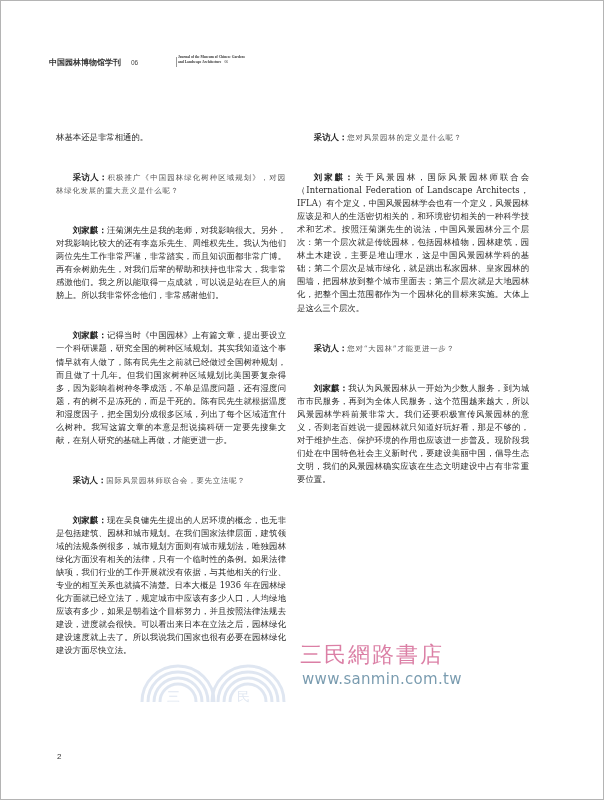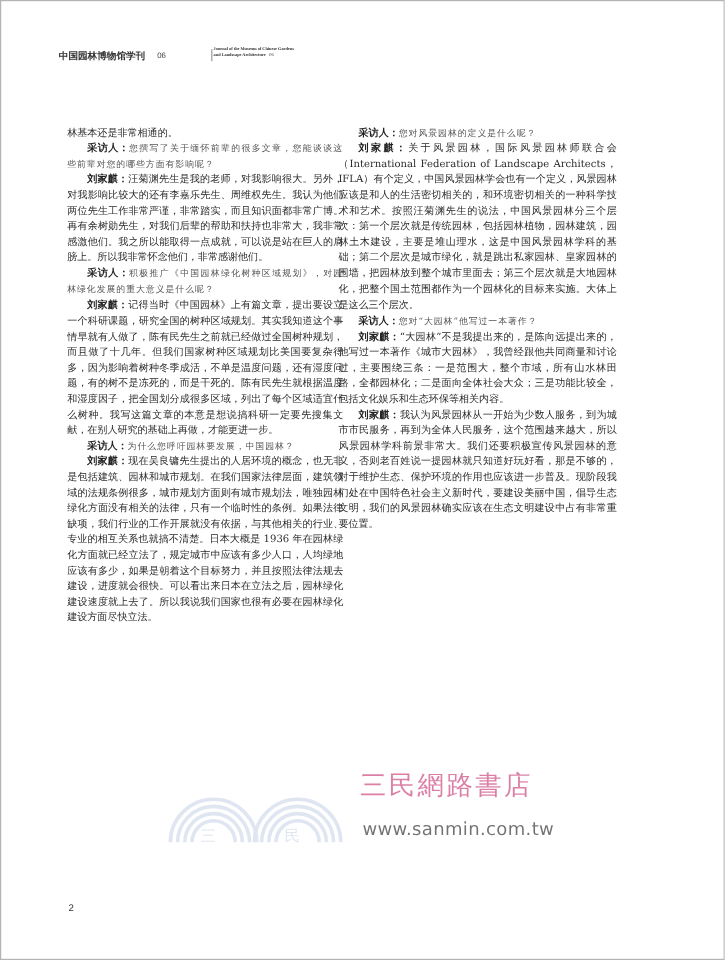--- a/index.html
+++ b/index.html
@@ -1,72 +1,70 @@
 <!DOCTYPE html>
 <html><head>
   <meta charset="utf-8">
   <style>
     * { box-sizing: border-box; margin: 0; padding: 0; }
     html, body { width: 604px; height: 800px; background: #ffffff; overflow: hidden; }
     body { position: relative; font-family: "DejaVu Serif", "Liberation Serif", serif; color: #222; }
     .page-frame { position: absolute; left: 0; top: 0; width: 604px; height: 800px; border: 1px solid #b4b4b4; border-top-width: 1px; }
-    .header { position: absolute; left: 49px; top: 36px; height: 20px; display: flex; align-items: center; }
+    .header { position: absolute; left: 49px; top: 52px; height: 20px; display: flex; align-items: center; }
     .header .cn-title { font-size: 8px; font-weight: bold; color: #333; letter-spacing: 0; }
     .header .issue { font-size: 6.5px; color: #444; margin-left: 10px; font-family: "Liberation Sans", sans-serif; }
     .header .divider { position: absolute; left: 127px; top: 5px; width: 1px; height: 10px; background: #999; }
     .header .en-title { position: absolute; left: 129px; top: 3px; width: 90px; font-family: "Liberation Serif", serif; font-size: 3.6px; line-height: 4.8px; color: #333; font-weight: bold; white-space: nowrap; }
     .header .en-title .issue-small { font-weight: normal; margin-left: 3px; }
 
     .column { position: absolute; top: 104px; width: 230px; font-size: 8.4px; line-height: 13.05px; color: #2a2a2a; text-align: justify; }
     .col-left { left: 56px; }
-    .col-right { left: 282px; width: 232px; }
-    .para { text-indent: 0; }
+    .col-right { left: 297px; width: 232px; }
+    .para { text-indent: 0; margin-top: 27px; }
     .para.indent { text-indent: 2em; }
     .speaker { font-weight: bold; color: #222; }
     .q { color: #555; font-size: 7.4px; letter-spacing: 0.8px; }
     .continuation { }
 
     .watermark { position: absolute; left: 120px; top: 630px; width: 380px; height: 85px; opacity: 0.55; }
     .wm-arcs { position: absolute; left: 18px; top: 12px; width: 150px; height: 60px; }
     .wm-char { position: absolute; font-family: "DejaVu Serif", serif; color: #c6d3e6; font-size: 13px; }
     .wm-cn { position: absolute; left: 180px; top: 10px; font-size: 22px; color: #be185d; letter-spacing: 2px; font-family: "DejaVu Serif", serif; }
-    .wm-url { position: absolute; left: 182px; top: 52px; font-size: 15px; color: #000000; font-family: "DejaVu Sans", sans-serif; letter-spacing: 0.3px; }
+    .wm-url { position: absolute; left: 182px; top: 40px; font-size: 15px; color: #0c4a6e; font-family: "DejaVu Sans", sans-serif; letter-spacing: 0.3px; }
 
     .page-number { position: absolute; left: 57px; top: 752px; font-size: 8px; font-family: "Liberation Sans", sans-serif; color: #333; }
   </style>
 </head>
 <body>
 
 <div class="page-frame"></div>
 
 <div class="header">
   <span class="cn-title">中国园林博物馆学刊</span>
   <span class="issue">06</span>
   <span class="divider"></span>
   <div class="en-title">
     <div>Journal of the Museum of Chinese Gardens</div>
     <div><span>and Landscape Architecture</span><span class="issue-small">06</span></div>
   </div>
 </div>
 
 <div class="column col-left">
   <p class="para continuation">林基本还是非常相通的。</p>
-  <p class="para indent"><span class="speaker">采访人：</span><span class="q">您撰写了关于缅怀前辈的很多文章，您能谈谈这些前辈对您的哪些方面有影响呢？</span></p>
+  <p class="para indent"><span class="speaker">采访人：</span><span class="q">积极推广《中国园林绿化树种区域规划》，对园林绿化发展的重大意义是什么呢？</span></p>
   <p class="para indent"><span class="speaker">刘家麒：</span><span>汪菊渊先生是我的老师，对我影响很大。另外，对我影响比较大的还有李嘉乐先生、周维权先生。我认为他们两位先生工作非常严谨，非常踏实，而且知识面都非常广博。再有余树勋先生，对我们后辈的帮助和扶持也非常大，我非常感激他们。我之所以能取得一点成就，可以说是站在巨人的肩膀上。所以我非常怀念他们，非常感谢他们。</span></p>
-  <p class="para indent"><span class="speaker">采访人：</span><span class="q">积极推广《中国园林绿化树种区域规划》，对园林绿化发展的重大意义是什么呢？</span></p>
   <p class="para indent"><span class="speaker">刘家麒：</span><span>记得当时《中国园林》上有篇文章，提出要设立一个科研课题，研究全国的树种区域规划。其实我知道这个事情早就有人做了，陈有民先生之前就已经做过全国树种规划，而且做了十几年。但我们国家树种区域规划比美国要复杂得多，因为影响着树种冬季成活，不单是温度问题，还有湿度问题，有的树不是冻死的，而是干死的。陈有民先生就根据温度和湿度因子，把全国划分成很多区域，列出了每个区域适宜什么树种。我写这篇文章的本意是想说搞科研一定要先搜集文献，在别人研究的基础上再做，才能更进一步。</span></p>
-  <p class="para indent"><span class="speaker">采访人：</span><span class="q">为什么您呼吁园林要发展，中国园林？</span></p>
+  <p class="para indent"><span class="speaker">采访人：</span><span class="q">国际风景园林师联合会，要先立法呢？</span></p>
   <p class="para indent"><span class="speaker">刘家麒：</span><span>现在吴良镛先生提出的人居环境的概念，也无非是包括建筑、园林和城市规划。在我们国家法律层面，建筑领域的法规条例很多，城市规划方面则有城市规划法，唯独园林绿化方面没有相关的法律，只有一个临时性的条例。如果法律缺项，我们行业的工作开展就没有依据，与其他相关的行业、专业的相互关系也就搞不清楚。日本大概是 1936 年在园林绿化方面就已经立法了，规定城市中应该有多少人口，人均绿地应该有多少，如果是朝着这个目标努力，并且按照法律法规去建设，进度就会很快。可以看出来日本在立法之后，园林绿化建设速度就上去了。所以我说我们国家也很有必要在园林绿化建设方面尽快立法。</span></p>
 </div>
 
 <div class="column col-right">
   <p class="para indent"><span class="speaker">采访人：</span><span class="q">您对风景园林的定义是什么呢？</span></p>
   <p class="para indent"><span class="speaker">刘家麒：</span><span>关于风景园林，国际风景园林师联合会（International Federation of Landscape Architects，IFLA）有个定义，中国风景园林学会也有一个定义，风景园林应该是和人的生活密切相关的，和环境密切相关的一种科学技术和艺术。按照汪菊渊先生的说法，中国风景园林分三个层次：第一个层次就是传统园林，包括园林植物，园林建筑，园林土木建设，主要是堆山理水，这是中国风景园林学科的基础；第二个层次是城市绿化，就是跳出私家园林、皇家园林的围墙，把园林放到整个城市里面去；第三个层次就是大地园林化，把整个国土范围都作为一个园林化的目标来实施。大体上是这么三个层次。</span></p>
-  <p class="para indent"><span class="speaker">采访人：</span><span class="q">您对“大园林”他写过一本著作？</span></p>
-  <p class="para indent"><span class="speaker">刘家麒：</span><span>“大园林”不是我提出来的，是陈向远提出来的，他写过一本著作《城市大园林》，我曾经跟他共同商量和讨论过，主要围绕三条：一是范围大，整个市域，所有山水林田路，全都园林化；二是面向全体社会大众；三是功能比较全，包括文化娱乐和生态环保等相关内容。</span></p>
+  <p class="para indent"><span class="speaker">采访人：</span><span class="q">您对“大园林”才能更进一步？</span></p>
   <p class="para indent"><span class="speaker">刘家麒：</span><span>我认为风景园林从一开始为少数人服务，到为城市市民服务，再到为全体人民服务，这个范围越来越大，所以风景园林学科前景非常大。我们还要积极宣传风景园林的意义，否则老百姓说一提园林就只知道好玩好看，那是不够的，对于维护生态、保护环境的作用也应该进一步普及。现阶段我们处在中国特色社会主义新时代，要建设美丽中国，倡导生态文明，我们的风景园林确实应该在生态文明建设中占有非常重要位置。</span></p>
 </div>
 
 <div class="watermark">
   <svg class="wm-arcs" viewBox="0 0 150 60">
     <g fill="none" stroke="#c6d3e6" stroke-width="3">
       <path d="M4 60 A36 36 0 0 1 76 60"></path>
       <path d="M10 60 A30 30 0 0 1 70 60"></path>
       <path d="M16 60 A24 24 0 0 1 64 60"></path>
       <path d="M22 60 A18 18 0 0 1 58 60"></path>

